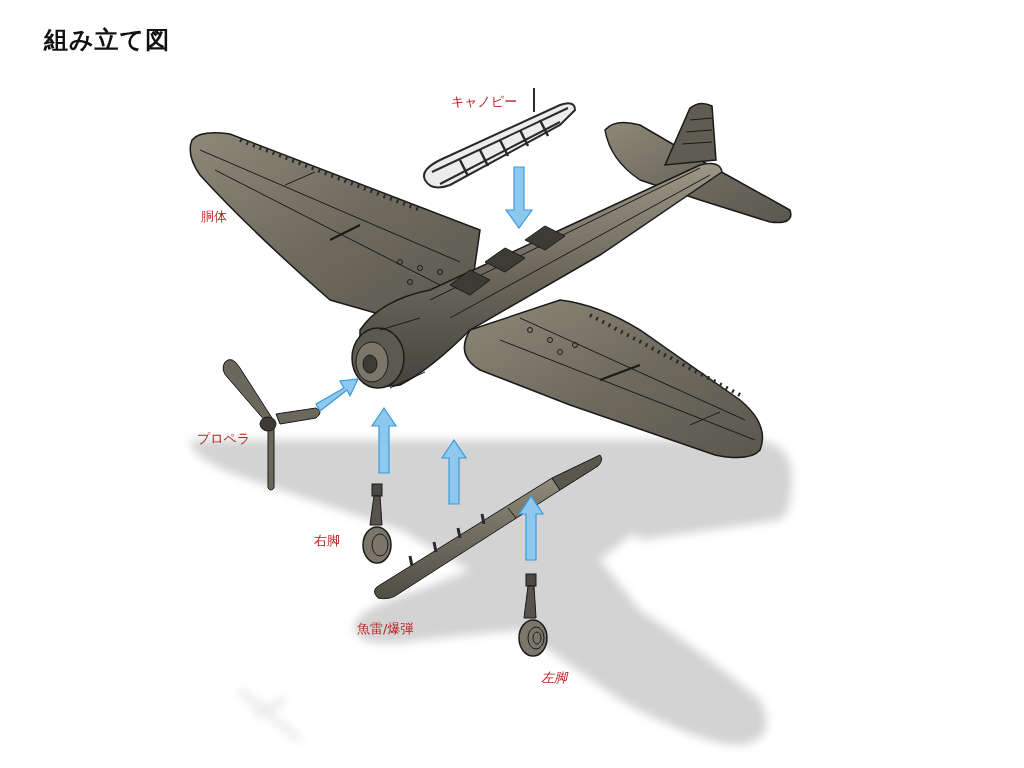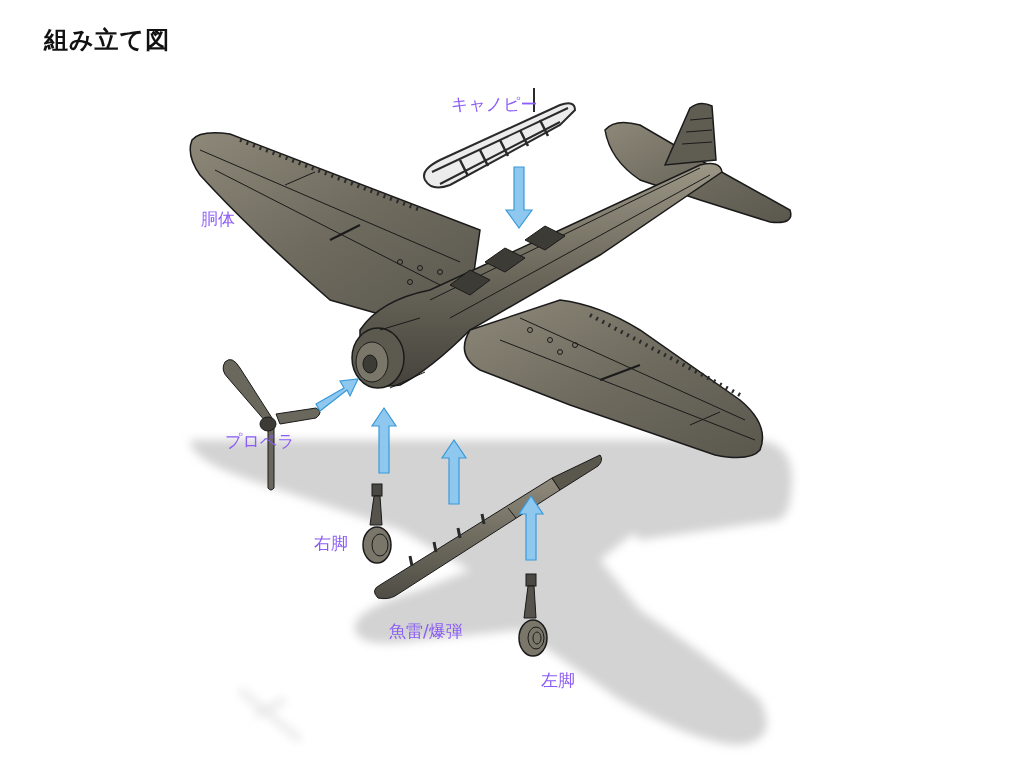--- a/index.html
+++ b/index.html
@@ -1,20 +1,20 @@
 <!DOCTYPE html>
 <html><head>
 <meta charset="utf-8">
 <style>
   html, body { margin:0; padding:0; background:#ffffff; }
   body { width:1024px; height:768px; position:relative; overflow:hidden;
          font-family:"DejaVu Sans","Liberation Sans",sans-serif; color:#111; }
   .title { position:absolute; left:44px; top:24px; font-size:24px; font-weight:bold;
            letter-spacing:1px; color:#111; }
-  .label { position:absolute; font-size:17px; color:#8b5cf6; white-space:nowrap; }
+  .label { position:absolute; font-size:13px; color:#b91c1c; white-space:nowrap; }
   svg.stage { position:absolute; left:0; top:0; }
 </style>
 </head>
 <body>
 
 <div class="title">組み立て図</div>
 
 <svg class="stage" width="1024" height="768" viewBox="0 0 1024 768">
   <defs>
     <linearGradient id="wingGrad" x1="0" y1="0" x2="1" y2="1">
@@ -138,16 +138,16 @@
   <g fill="#8ec8ee" stroke="#3a9ad9" stroke-width="1.2">
     <path d="M449 504 L459 504 L459 458 L466 458 L454 440 L442 458 L449 458 Z"></path>
   </g>
   <g fill="#8ec8ee" stroke="#3a9ad9" stroke-width="1.2">
     <path d="M526 560 L536 560 L536 514 L543 514 L531 496 L519 514 L526 514 Z"></path>
   </g>
 </svg>
 
 <div class="label" style="left:451px; top:93px;">キャノピー</div>
 <div class="label" style="left:201px; top:208px;">胴体</div>
-<div class="label" style="left:197px; top:430px;margin-left:28px;">プロペラ</div>
+<div class="label" style="left:197px; top:430px;">プロペラ</div>
 <div class="label" style="left:314px; top:532px;">右脚</div>
-<div class="label" style="left:357px; top:620px;margin-left:32px;">魚雷/爆弾</div>
-<div class="label" style="left:541px; top:669px;">左脚</div>
+<div class="label" style="left:357px; top:620px;">魚雷/爆弾</div>
+<div class="label" style="left:541px; top:669px;font-style:italic;">左脚</div>
 
 </body></html>

